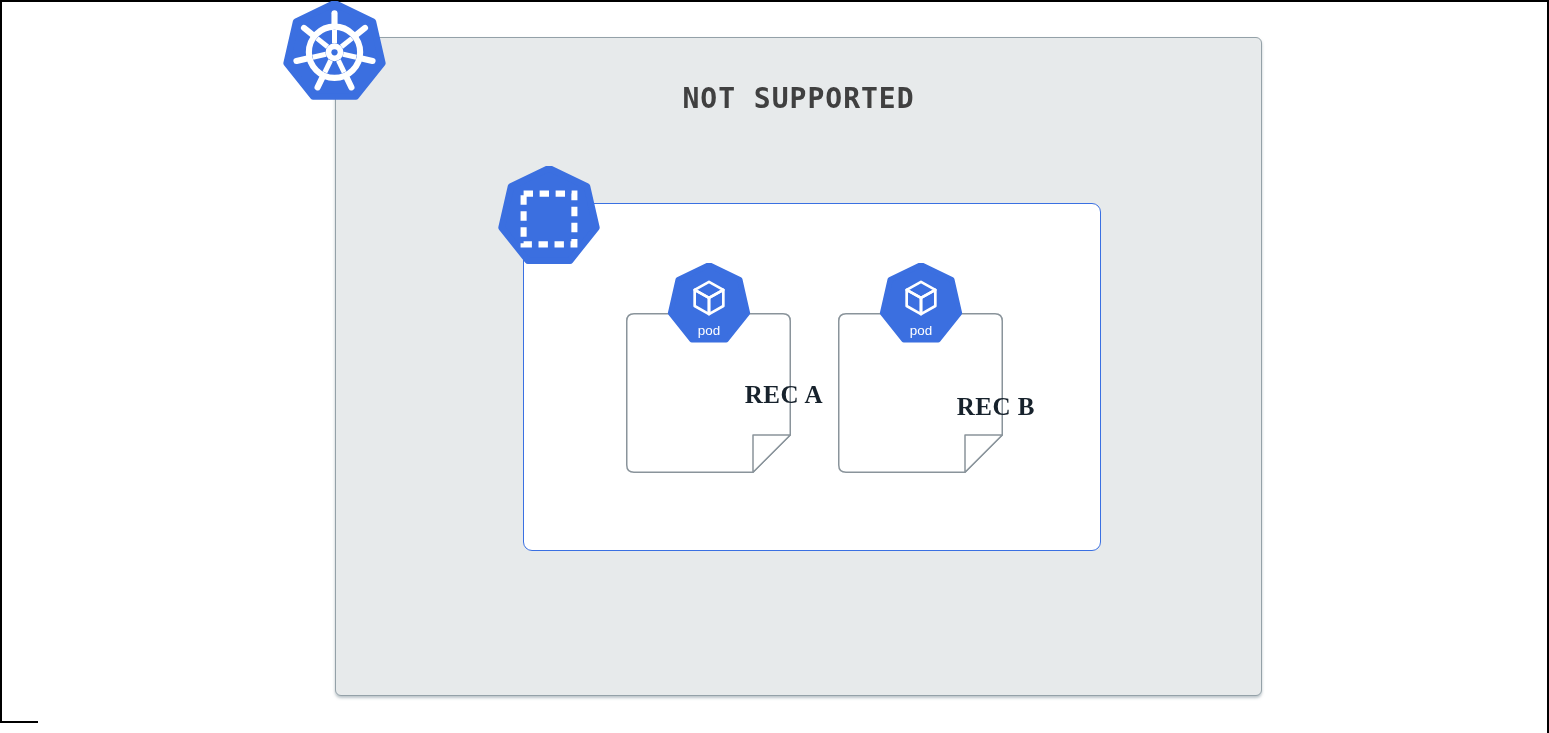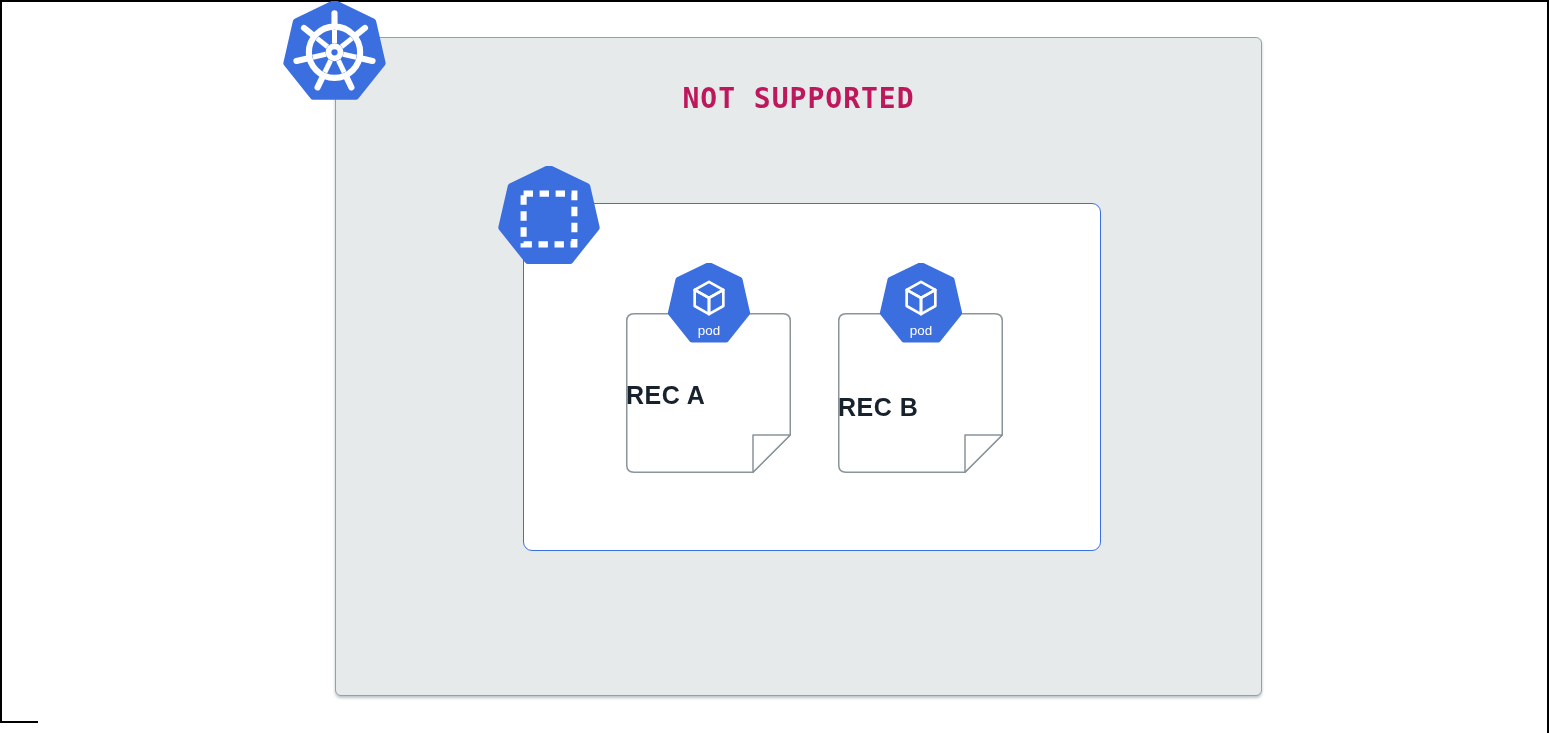--- a/index.html
+++ b/index.html
@@ -17,35 +17,35 @@
 
   
   .cluster-box{
     left:335px;top:37px;width:927px;height:659px;
     background:#E7EAEB;border:1.5px solid #94A1A8;border-radius:6px;
     box-shadow:0 2px 3px rgba(130,145,155,0.55);
     box-sizing:border-box;
   }
   .diagram-title{
     left:335px;top:82px;width:927px;text-align:center;
-    font-size:28px;font-weight:700;letter-spacing:1px;color:#be185d;
+    font-size:28px;font-weight:700;letter-spacing:1px;color:#404040;
     font-family:"DejaVu Sans Mono", monospace;
   }
 
   
   .namespace-box{
     left:523px;top:203px;width:578px;height:348px;
     background:#ffffff;border:1.5px solid #3A70E2;border-radius:9px;
     box-sizing:border-box;
   }
 
   .note-label{
-    width:197px;text-align:left;
+    width:197px;text-align:right;
     font-size:25px;font-weight:700;letter-spacing:0.5px;color:#17222C;
-    font-family:Liberation Sans, sans-serif;
+    font-family:Liberation Serif, serif;
   }
   #note-a-label{left:626px;top:381px;}
   #note-b-label{left:838px;top:381px;margin-top:12px;}
 
   svg{display:block;}
   .pod-badge-text{
     font-family:"Liberation Sans", sans-serif;
     font-size:15px;fill:#ffffff;
   }
 </style>

